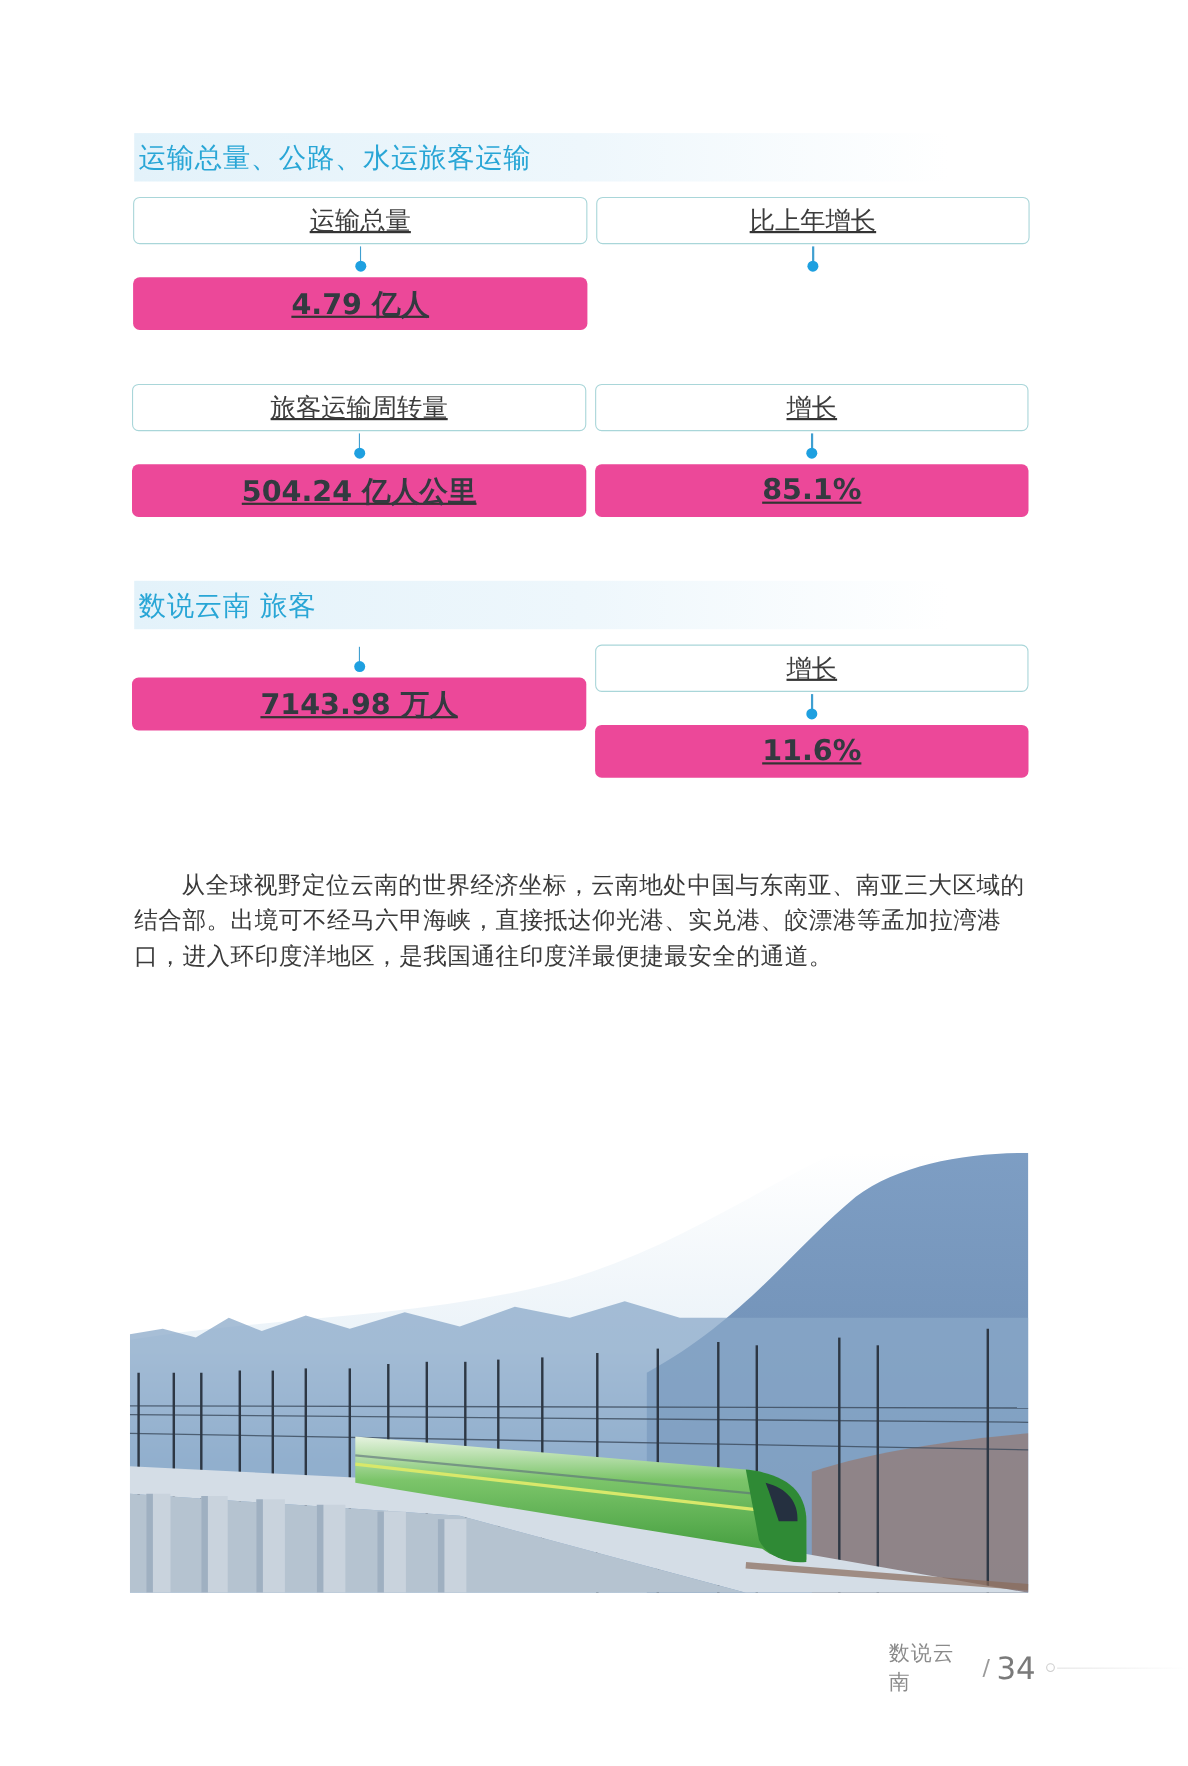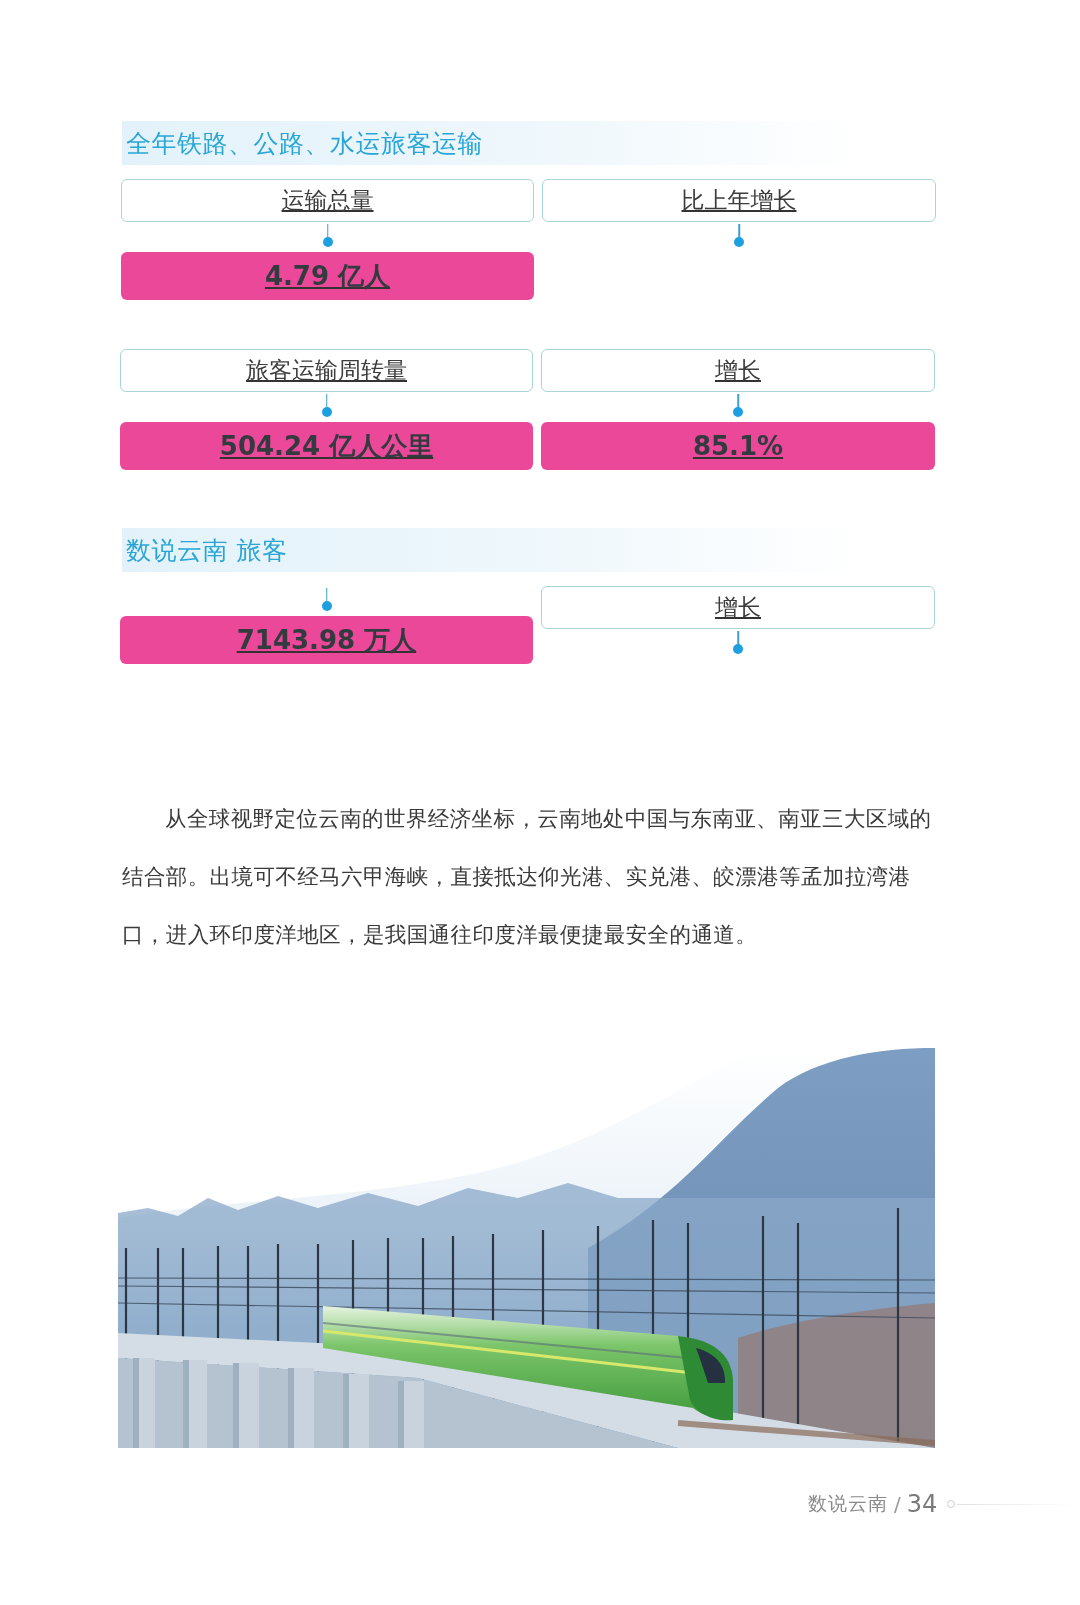--- a/index.html
+++ b/index.html
@@ -26,40 +26,40 @@
     .connector { position: relative; height: 30px; }
     .connector .line { position: absolute; left: 50%; top: 2px; width: 1.5px; height: 16px; background: #3f9fd0; transform: translateX(-50%); }
     .connector .dot { position: absolute; left: 50%; top: 15px; width: 10px; height: 10px; border-radius: 50%; background: #1ea0e0; transform: translateX(-50%); }
     .value-box {
       height: 48px; border-radius: 6px; background: #ec4899;
       display: flex; align-items: center; justify-content: center;
       font-size: 26px; font-weight: bold; color: #333a40;
     }
     .paragraph {
       position: absolute; left: 122px; top: 768px; width: 815px;
-      font-size: 21.5px; line-height: 58px; color: #3a3a3a; text-indent: 2em; letter-spacing: 0.4px;
+      font-size: 21.5px; line-height: 32px; color: #3a3a3a; text-indent: 2em; letter-spacing: 0.4px;
     }
     .photo {
       position: absolute; left: 118px; top: 1048px; width: 817px; height: 400px; overflow: hidden;
     }
     .footer {
       position: absolute; left: 808px; top: 1490px; display: flex; align-items: center;
       color: #8a8a8a;
     }
     .footer .brand { font-size: 19px; letter-spacing: 1px; }
     .footer .sep { font-size: 20px; margin: 0 6px; color: #9a9a9a; }
-    .footer .page { font-size: 24px; color: #7a7a7a; }
+    .footer .page { font-size: 28px; color: #7a7a7a; }
     .footer .dot { width: 6px; height: 6px; border: 1.5px solid #cfcfcf; border-radius: 50%; margin-left: 10px; }
     .footer .rule { width: 120px; height: 1px; background: linear-gradient(90deg, #e2e2e2, rgba(230,230,230,0)); margin-left: 2px; }
   </style>
 </head>
 <body>
 
 <div class="section-title" style="top:121px;">
-  <span>全年铁路、公路、水运旅客运输</span>
+  <span>运输总量、公路、水运旅客运输</span>
 </div>
 
 <div class="grid" style="top:179px;">
   <div class="row">
     <div class="cell left">
       <div class="label-box">运输总量</div>
       <div class="connector">
           <div class="line"></div>
           <div class="dot"></div>
         </div>
@@ -108,20 +108,21 @@
           <div class="dot"></div>
         </div>
       <div class="value-box">7143.98 万人</div>
     </div>
     <div class="cell right" style="left:420px;">
       <div class="label-box">增长</div>
       <div class="connector">
           <div class="line"></div>
           <div class="dot"></div>
         </div>
+      <div class="value-box">11.6%</div>
     </div>
   </div>
 </div>
 
 <p class="paragraph">从全球视野定位云南的世界经济坐标，云南地处中国与东南亚、南亚三大区域的结合部。出境可不经马六甲海峡，直接抵达仰光港、实兑港、皎漂港等孟加拉湾港口，进入环印度洋地区，是我国通往印度洋最便捷最安全的通道。</p>
 
 <div class="photo">
   <svg width="817" height="400" viewBox="0 0 817 400" xmlns="http://www.w3.org/2000/svg">
     <defs>
       <linearGradient id="haze" x1="0" y1="0" x2="0" y2="1">

